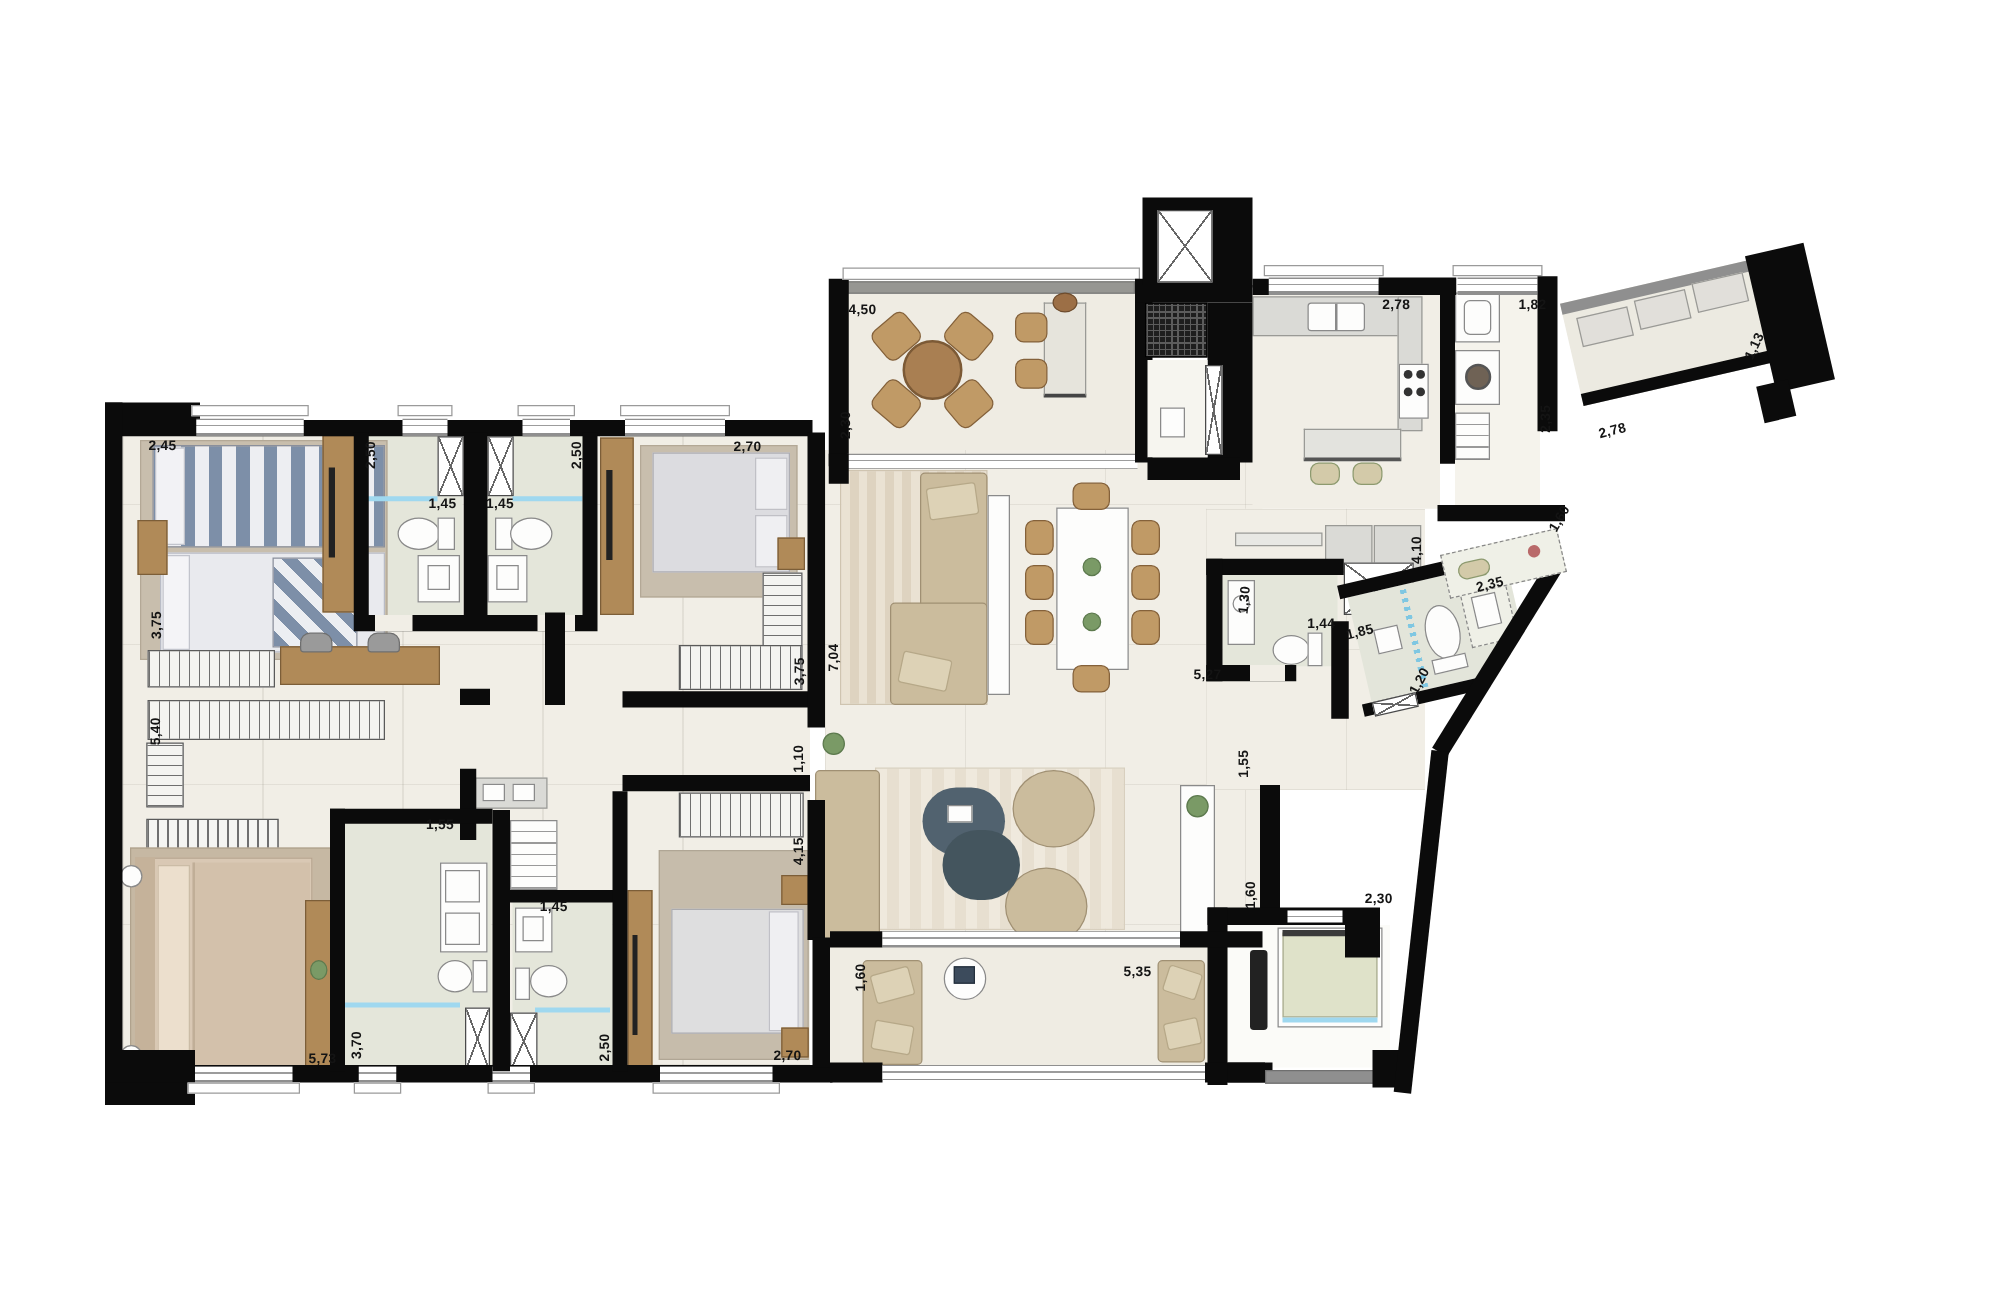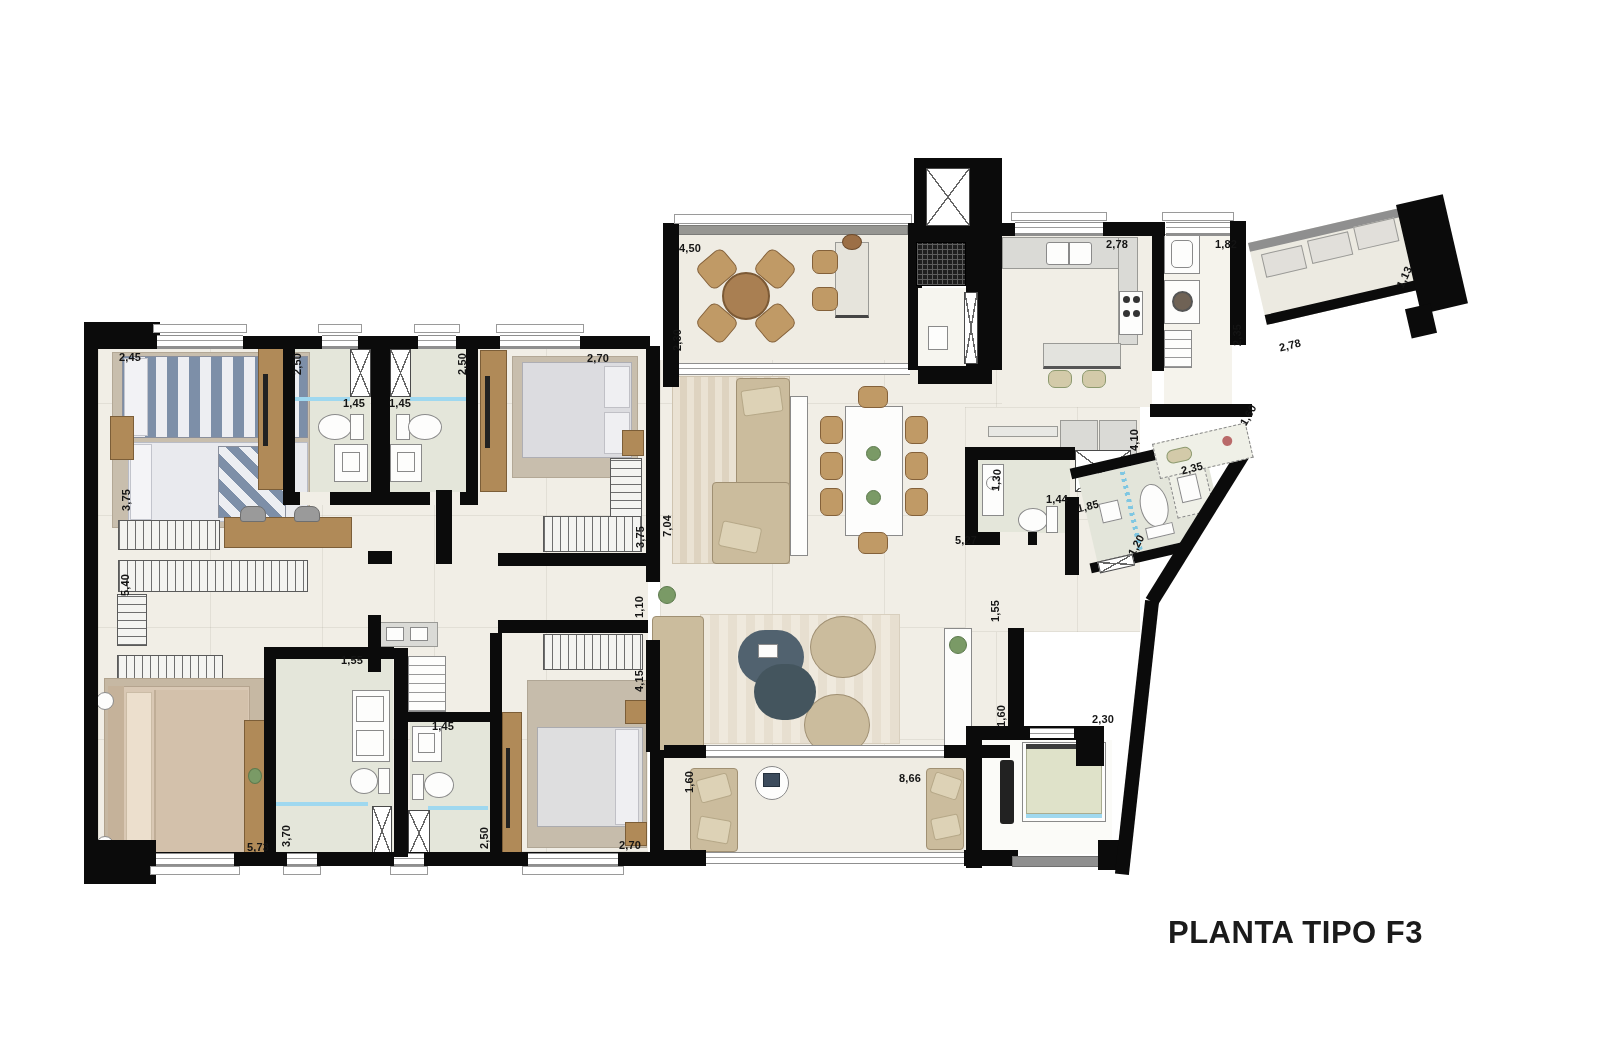--- a/index.html
+++ b/index.html
@@ -372,25 +372,24 @@
       <div class="dim" style="left: 1057px; top: 499px; transform: translate(-50%, -50%) rotate(0deg);">1,44</div>
       <div class="dim" style="left: 1088px; top: 506px; transform: translate(-50%, -50%) rotate(-14deg);">1,85</div>
       <div class="dim" style="left: 1136px; top: 545px; transform: translate(-50%, -50%) rotate(-62deg);">1,20</div>
       <div class="dim" style="left: 966px; top: 540px; transform: translate(-50%, -50%) rotate(0deg);">5,27</div>
       <div class="dim" style="left: 667px; top: 526px; transform: translate(-50%, -50%) rotate(-90deg);">7,04</div>
       <div class="dim" style="left: 640px; top: 537px; transform: translate(-50%, -50%) rotate(-90deg);">3,75</div>
       <div class="dim" style="left: 639px; top: 607px; transform: translate(-50%, -50%) rotate(-90deg);">1,10</div>
       <div class="dim" style="left: 995px; top: 611px; transform: translate(-50%, -50%) rotate(-90deg);">1,55</div>
       <div class="dim" style="left: 639px; top: 681px; transform: translate(-50%, -50%) rotate(-90deg);">4,15</div>
       <div class="dim" style="left: 689px; top: 782px; transform: translate(-50%, -50%) rotate(-90deg);">1,60</div>
-      <div class="dim" style="left: 910px; top: 778px; transform: translate(-50%, -50%) rotate(0deg);">8,66</div>
+      <div class="dim" style="left: 910px; top: 778px; transform: translate(-50%, -50%) rotate(0deg);">5,35</div>
       <div class="dim" style="left: 1001px; top: 716px; transform: translate(-50%, -50%) rotate(-90deg);">1,60</div>
       <div class="dim" style="left: 1103px; top: 719px; transform: translate(-50%, -50%) rotate(0deg);">2,30</div>
       <div class="dim" style="left: 630px; top: 845px; transform: translate(-50%, -50%) rotate(0deg);">2,70</div>
       <div class="dim" style="left: 286px; top: 836px; transform: translate(-50%, -50%) rotate(-90deg);">3,70</div>
       <div class="dim" style="left: 443px; top: 726px; transform: translate(-50%, -50%) rotate(0deg);">1,45</div>
       <div class="dim" style="left: 484px; top: 838px; transform: translate(-50%, -50%) rotate(-90deg);">2,50</div>
       <div class="dim" style="left: 258px; top: 847px; transform: translate(-50%, -50%) rotate(0deg);">5,73</div>
       <div class="dim" style="left: 352px; top: 660px; transform: translate(-50%, -50%) rotate(0deg);">1,55</div>
     </div>
 
-  <div id="title" style="left:1168px;top:915px">PLANTA TIPO F3</div>
 </div>
 
 </body></html>

